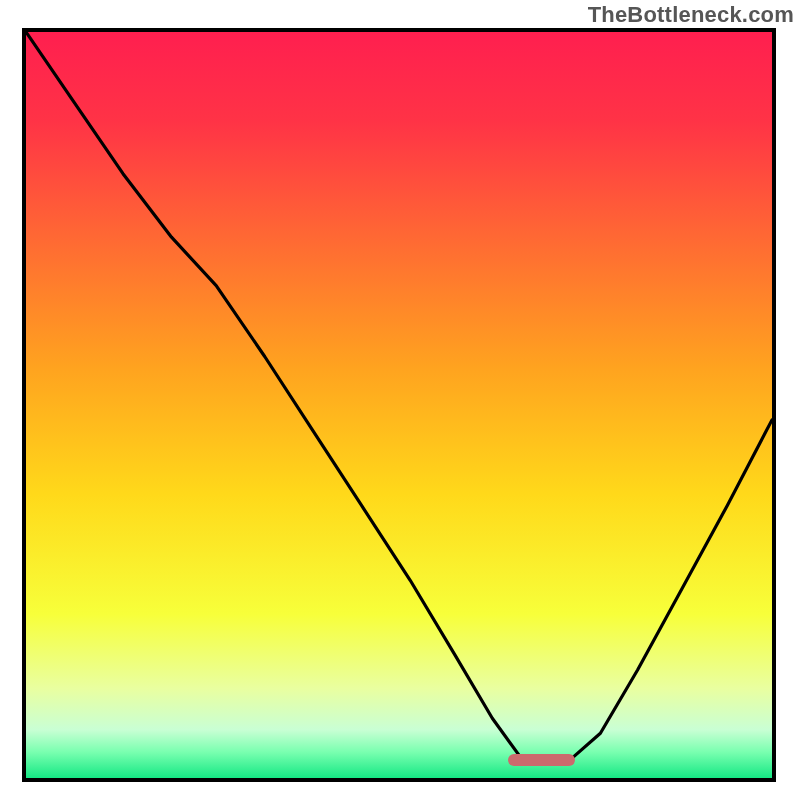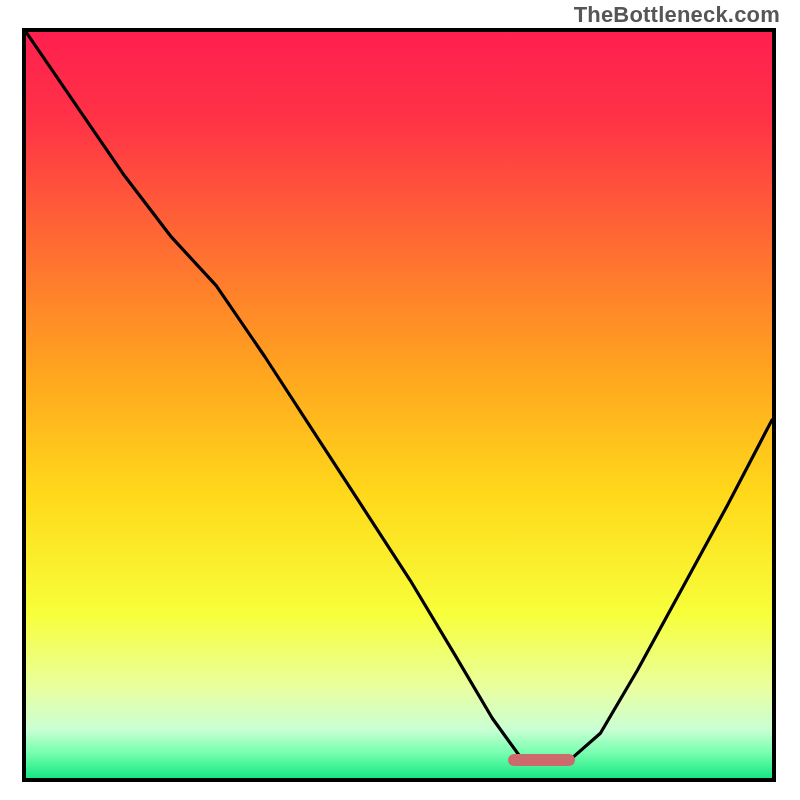--- a/index.html
+++ b/index.html
@@ -11,21 +11,21 @@
     overflow: hidden;
   }
   .wrap {
     position: relative;
     width: 800px;
     height: 800px;
   }
   .watermark {
     position: absolute;
     top: 2px;
-    right: 20px;
+    right: 6px;
     font-family: Arial, Helvetica, sans-serif;
     font-weight: 600;
     font-size: 22px;
     color: #565656;
     letter-spacing: 0.2px;
   }
   .plot-frame {
     position: absolute;
     left: 22px;
     top: 28px;

